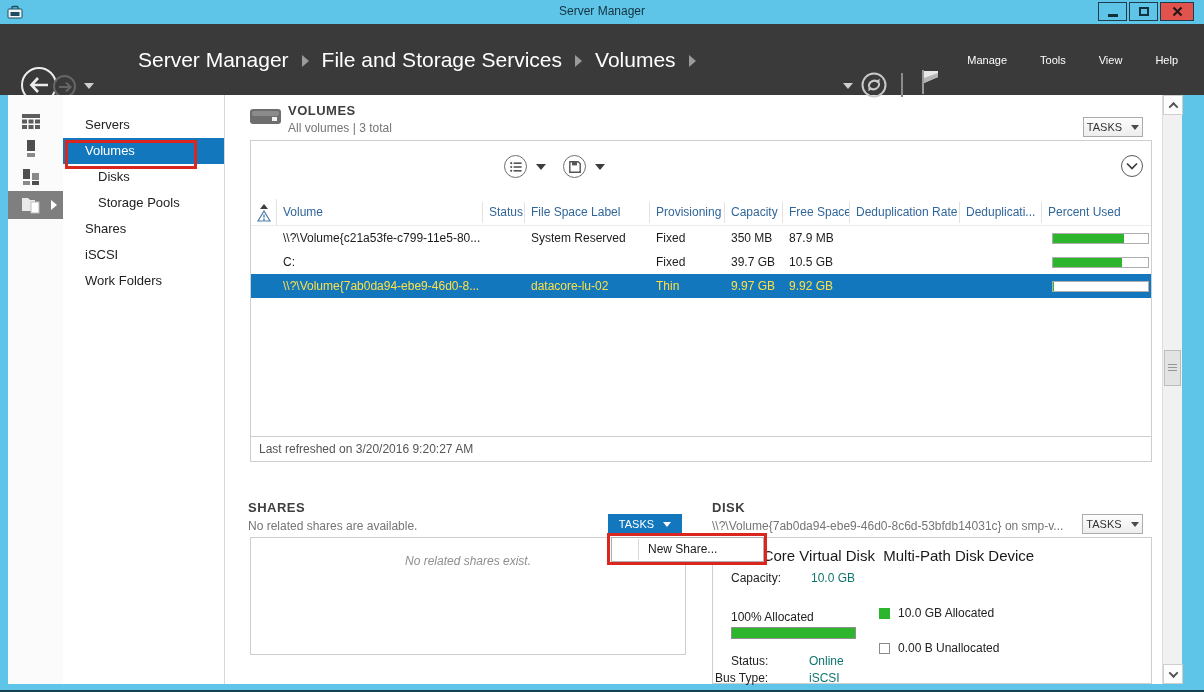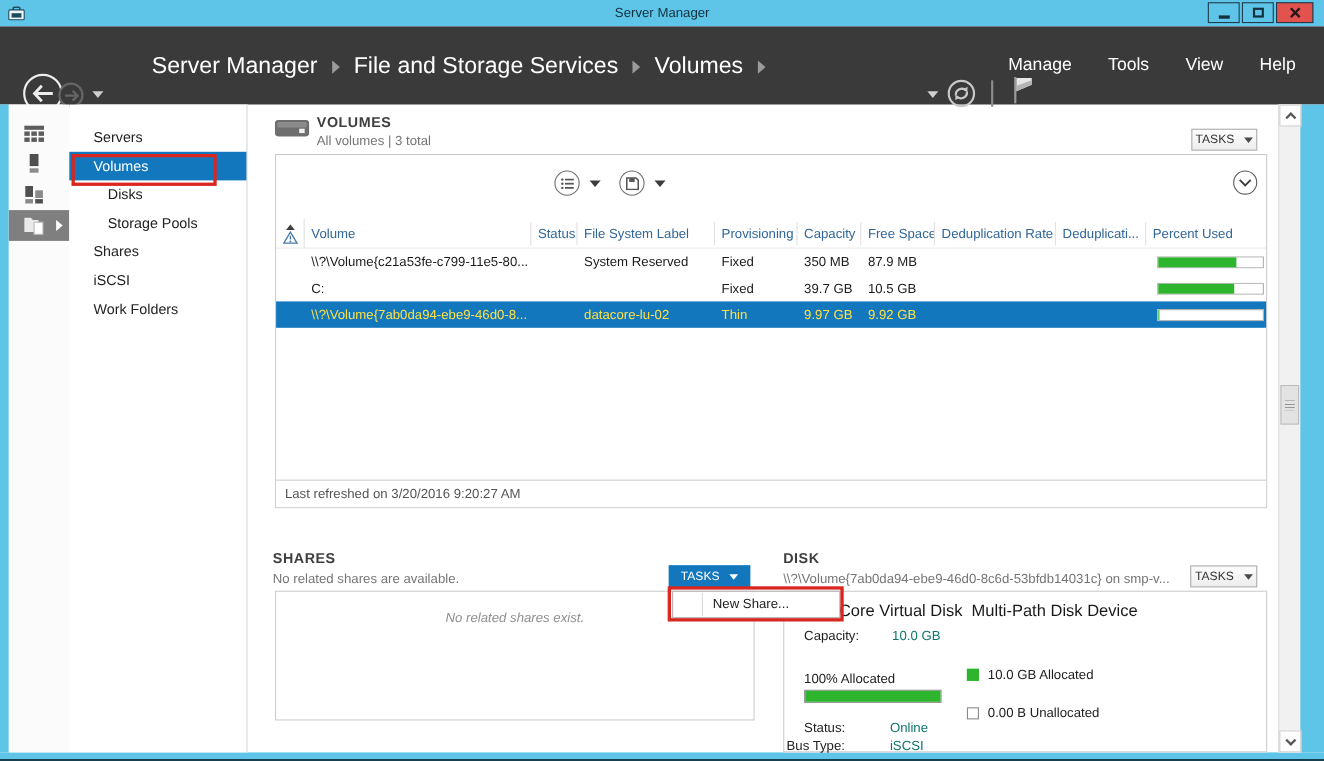--- a/index.html
+++ b/index.html
@@ -27,21 +27,21 @@
   .nav-fwd  { position:absolute; left:53px; top:51px; width:23px; height:23px; border:2px solid #656565; border-radius:50%; display:flex; align-items:center; justify-content:center; background:var(--navbar,#3a3a3a); }
   .caret-down { width:0; height:0; border-left:5px solid transparent; border-right:5px solid transparent; border-top:6px solid #cfcfcf; }
   .nav-caret1 { position:absolute; left:84px; top:59px; }
   .breadcrumb { position:absolute; left:138px; top:0; height:71px; display:flex; align-items:center; gap:13px; font-size:21px; color:#fff; }
   .bc-arrow { width:0; height:0; border-left:7px solid #9b9b9b; border-top:6px solid transparent; border-bottom:6px solid transparent; margin-top:2px; }
   .nav-caret2 { position:absolute; left:843px; top:59px; }
   .nav-refresh { position:absolute; left:861px; top:48px; width:26px; height:26px; }
   .nav-sep { position:absolute; left:901px; top:49px; width:2px; height:24px; background:#8b8b8b; }
   .nav-flag { position:absolute; left:920px; top:45px; }
   .nav-menus { position:absolute; left:0; right:26px; top:0; height:71px; display:flex; justify-content:flex-end; align-items:center; gap:33px; }
-  .menu-item { font-size:16px; color:#fff; cursor:default; }
+  .menu-item { font-size:11px; color:#fff; cursor:default; }
 
   
   .border-left  { position:absolute; left:0; top:95px; width:8px; height:589px; background:var(--titlebar,#5ec5e9); }
   .border-right { position:absolute; left:1182px; top:95px; width:22px; height:589px; background:var(--titlebar,#5ec5e9); }
   .border-bottom{ position:absolute; left:0; top:684px; width:1204px; height:8px; background:var(--titlebar,#5ec5e9); border-bottom:2px solid #163f50; }
 
   
   .rail { position:absolute; left:8px; top:95px; width:55px; height:589px; background:#fbfbfb; }
   .rail-item { position:absolute; left:0; width:55px; height:28px; display:flex; align-items:center; padding-left:14px; }
   .rail-item.selected { background:#7f7f7f; }
@@ -291,21 +291,21 @@
     <div class="icon-hcell">
       <span class="sort-arrow"></span>
       <svg width="14" height="12" viewBox="0 0 14 12">
           <path d="M7 1 L13 11 L1 11 Z" fill="none" stroke="#4a7ba6" stroke-width="1.2"></path>
           <line x1="7" y1="4.4" x2="7" y2="7.8" stroke="#4a7ba6" stroke-width="1.3"></line>
           <circle cx="7" cy="9.5" r="0.9" fill="#4a7ba6"></circle>
         </svg>
     </div>
   <div class="hcell">Volume</div>
       <div class="hcell">Status</div>
-      <div class="hcell">File System Label</div>
+      <div class="hcell">File Space Label</div>
       <div class="hcell">Provisioning</div>
       <div class="hcell">Capacity</div>
       <div class="hcell">Free Space</div>
       <div class="hcell">Deduplication Rate</div>
       <div class="hcell">Deduplicati...</div>
       <div class="hcell">Percent Used</div>
     </div>
 
   <div class="grid-body" id="grid-body">
   <div class="grid-row">

